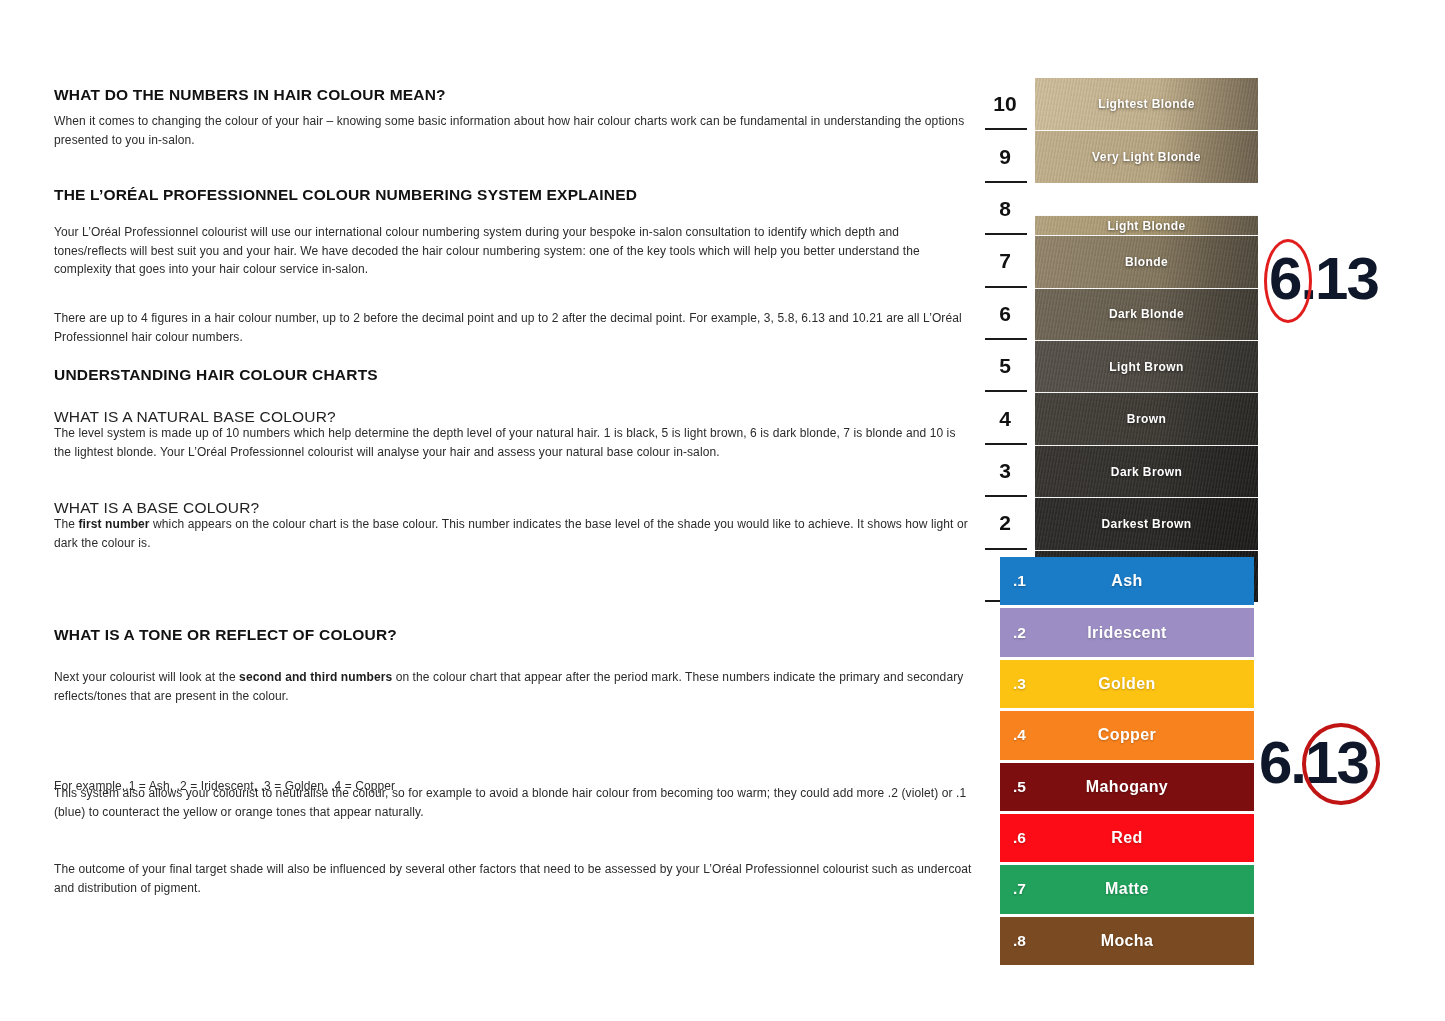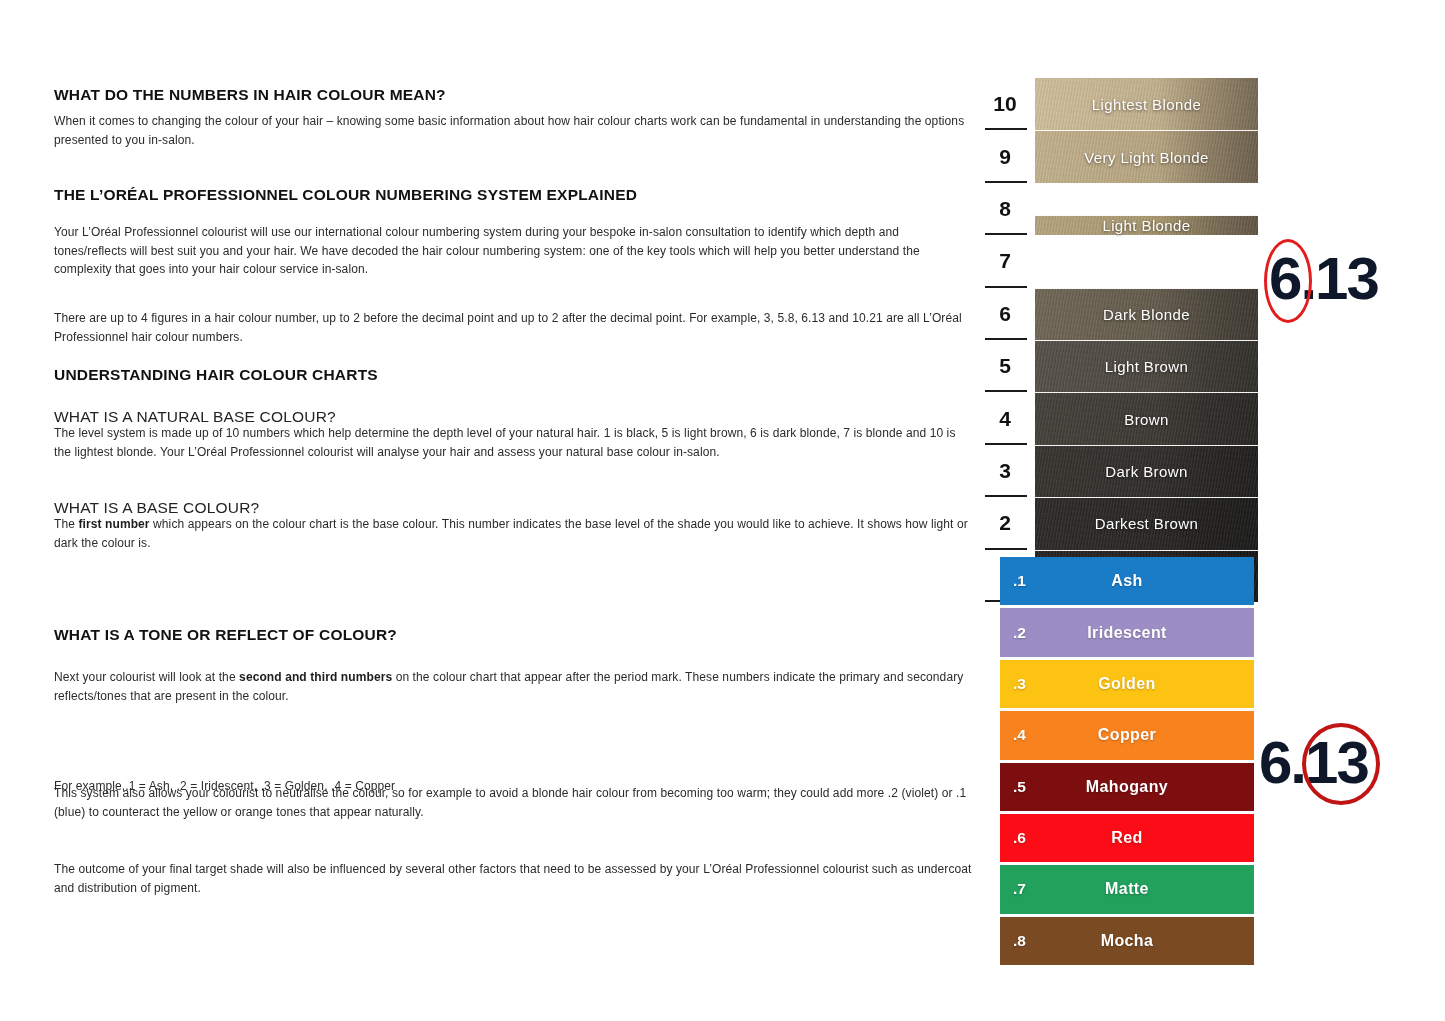--- a/index.html
+++ b/index.html
@@ -42,21 +42,21 @@
   }
   .hair-cell{
     flex:1;position:relative;display:flex;align-items:center;justify-content:center;
   }
   .depth-row + .depth-row .hair-cell{border-top:1.5px solid rgba(255,255,255,.95);}
   .hair-cell::before{
     content:"";position:absolute;inset:0;pointer-events:none;
     background:repeating-linear-gradient(100deg,rgba(255,255,255,.055) 0 1px,rgba(0,0,0,.05) 2px 3px);
   }
   .hair-label{
-    position:relative;color:#fff;font-size:15px;font-weight:400;letter-spacing:.4px;
+    position:relative;color:#fff;font-size:12px;font-weight:700;letter-spacing:.4px;
     text-shadow:0 1px 3px rgba(0,0,0,.55);
   }
 
   
   .tone-chart{
     position:absolute;left:1000px;top:557px;width:254px;height:408px;
     display:flex;flex-direction:column;gap:3px;
   }
   .tone-bar{
     flex:1;position:relative;display:flex;align-items:center;
@@ -143,20 +143,23 @@
         <span>8</span>
       </div>
     <div class="hair-cell" style="background: linear-gradient(90deg, rgb(180, 163, 126) 0%, rgb(168, 151, 111) 55%, rgb(125, 112, 87) 78%, rgb(95, 85, 69) 100%); margin-top: 32px;">
         <span class="hair-label">Light Blonde</span>
       </div>
   </div>
   <div class="depth-row">
     <div class="num-cell">
         <span>7</span>
       </div>
+    <div class="hair-cell" style="background: linear-gradient(90deg, rgb(146, 132, 106) 0%, rgb(131, 118, 93) 55%, rgb(100, 90, 72) 78%, rgb(77, 70, 58) 100%);">
+        <span class="hair-label">Blonde</span>
+      </div>
   </div>
   <div class="depth-row">
     <div class="num-cell">
         <span>6</span>
       </div>
     <div class="hair-cell" style="background: linear-gradient(90deg, rgb(111, 102, 85) 0%, rgb(99, 91, 76) 55%, rgb(76, 70, 60) 78%, rgb(61, 57, 49) 100%);">
         <span class="hair-label">Dark Blonde</span>
       </div>
   </div>
   <div class="depth-row">

